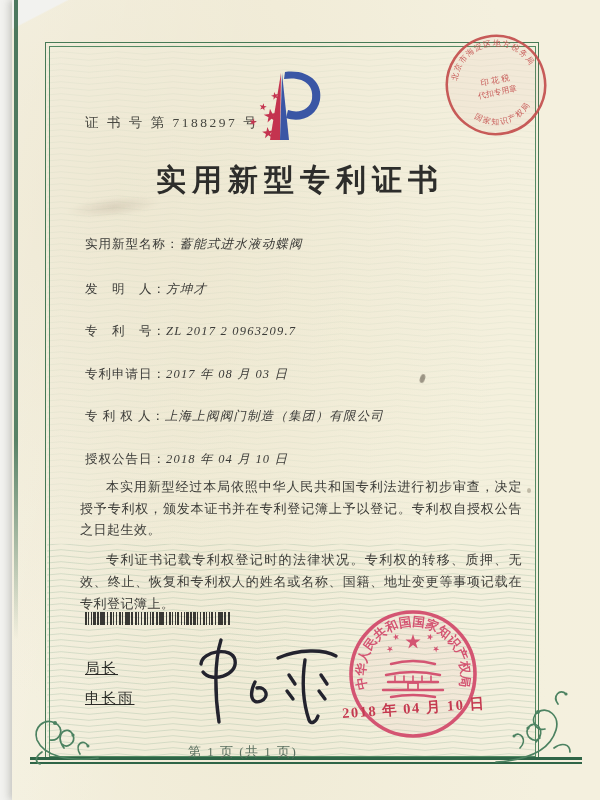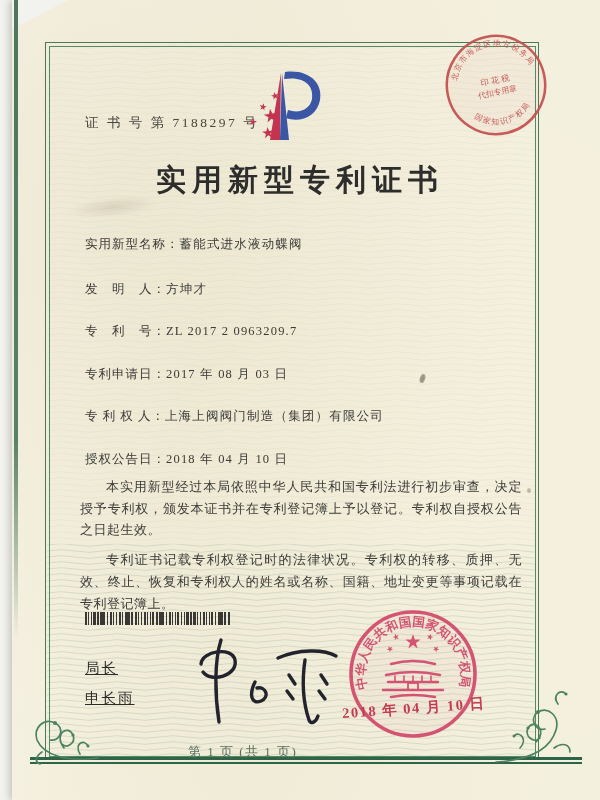--- a/index.html
+++ b/index.html
@@ -27,21 +27,21 @@
   .logo{position:absolute;left:222px;top:62px;width:118px;height:98px;}
   .title{position:absolute;left:0;top:160px;width:600px;text-align:center;
     font-size:30px;font-weight:600;letter-spacing:6px;color:#2d2d2b;}
   .smudge{position:absolute;left:66px;top:197px;width:95px;height:20px;transform:rotate(-6deg);
     background:radial-gradient(ellipse,rgba(150,130,112,.22),transparent 70%);filter:blur(1px);}
   .speck1{position:absolute;left:420px;top:374px;width:5px;height:9px;background:rgba(70,60,48,.5);
     border-radius:50%;transform:rotate(18deg);filter:blur(.4px);}
   .speck2{position:absolute;left:527px;top:488px;width:4px;height:5px;background:rgba(100,88,70,.35);border-radius:50%;}
   .field-row{position:absolute;left:85px;width:440px;font-size:12.5px;color:#3b3b38;white-space:nowrap;}
   .field-row .lbl{letter-spacing:1px;}
-  .field-row .val{letter-spacing:1.2px;}
+  .field-row .val{letter-spacing:1.2px;font-style:italic;}
   .body-text{position:absolute;left:72px;top:468px;width:458px;font-size:13px;line-height:21.7px;
     color:#3c3c38;text-align:justify;letter-spacing:.5px;}
   .body-text p{margin:8px;text-indent:2em;}
   .barcode{position:absolute;left:85px;top:612px;width:146px;height:13px;opacity:.88;
     background-image:
       repeating-linear-gradient(90deg,#20201e 0 1.2px,transparent 1.2px 3.1px),
       repeating-linear-gradient(90deg,#20201e 0 2.1px,transparent 2.1px 8.4px);}
   .issuer{position:absolute;left:85px;top:653px;font-size:14.5px;color:#2c2c28;letter-spacing:2px;line-height:30px;text-decoration:underline;}
   .signature{position:absolute;left:183px;top:620px;width:168px;height:112px;}
   .seal{position:absolute;left:345px;top:606px;width:136px;height:136px;opacity:.92;}

